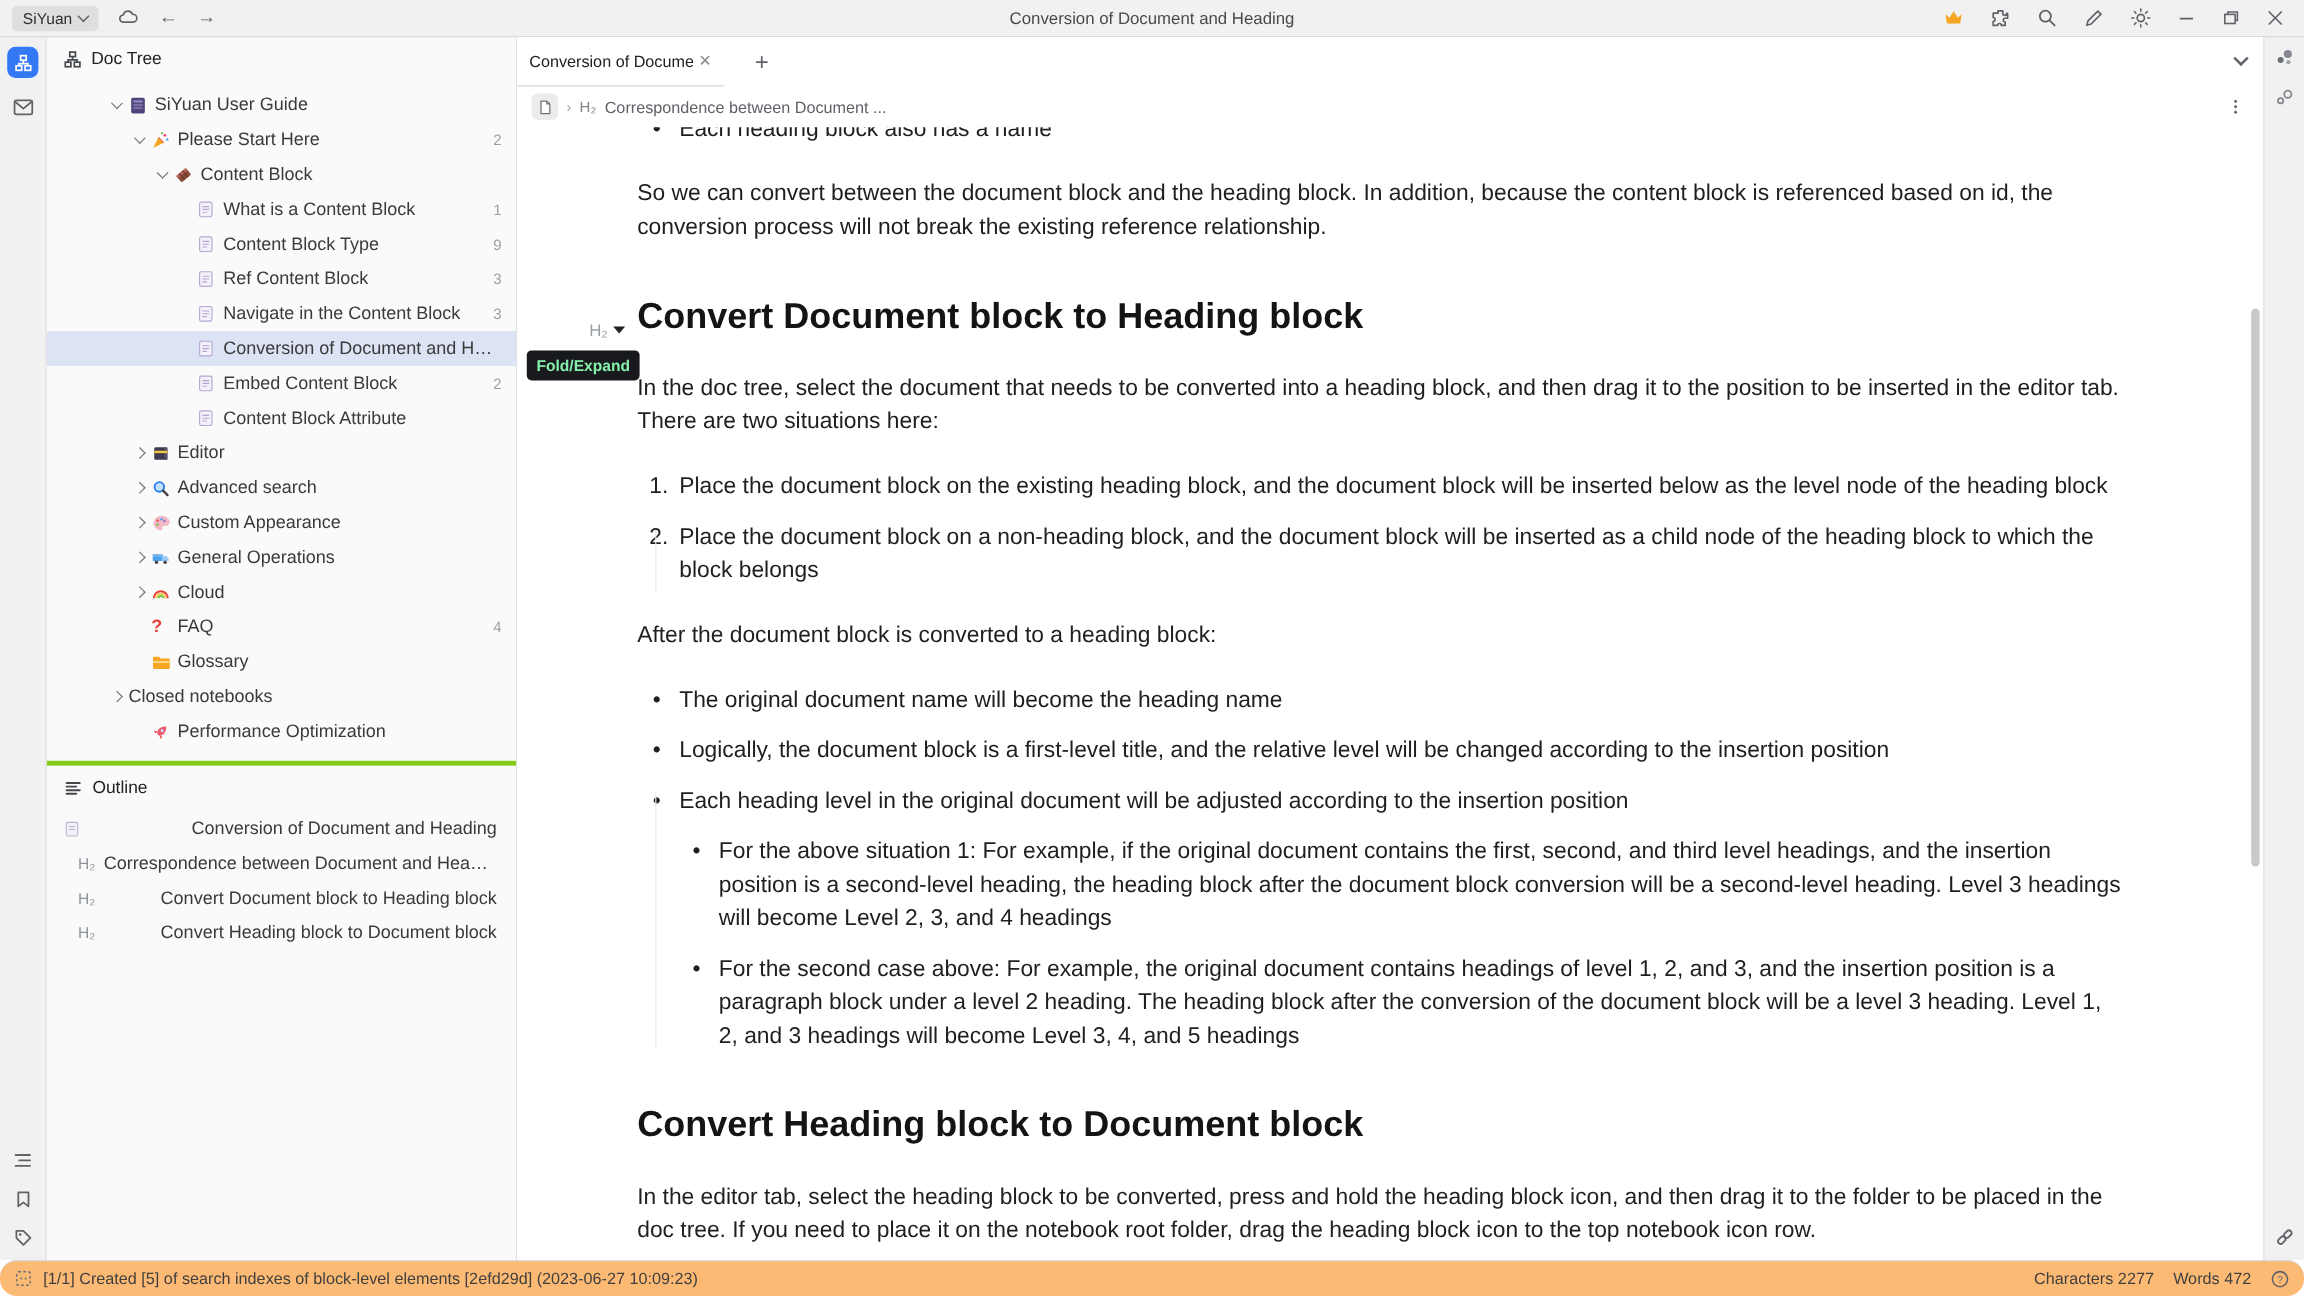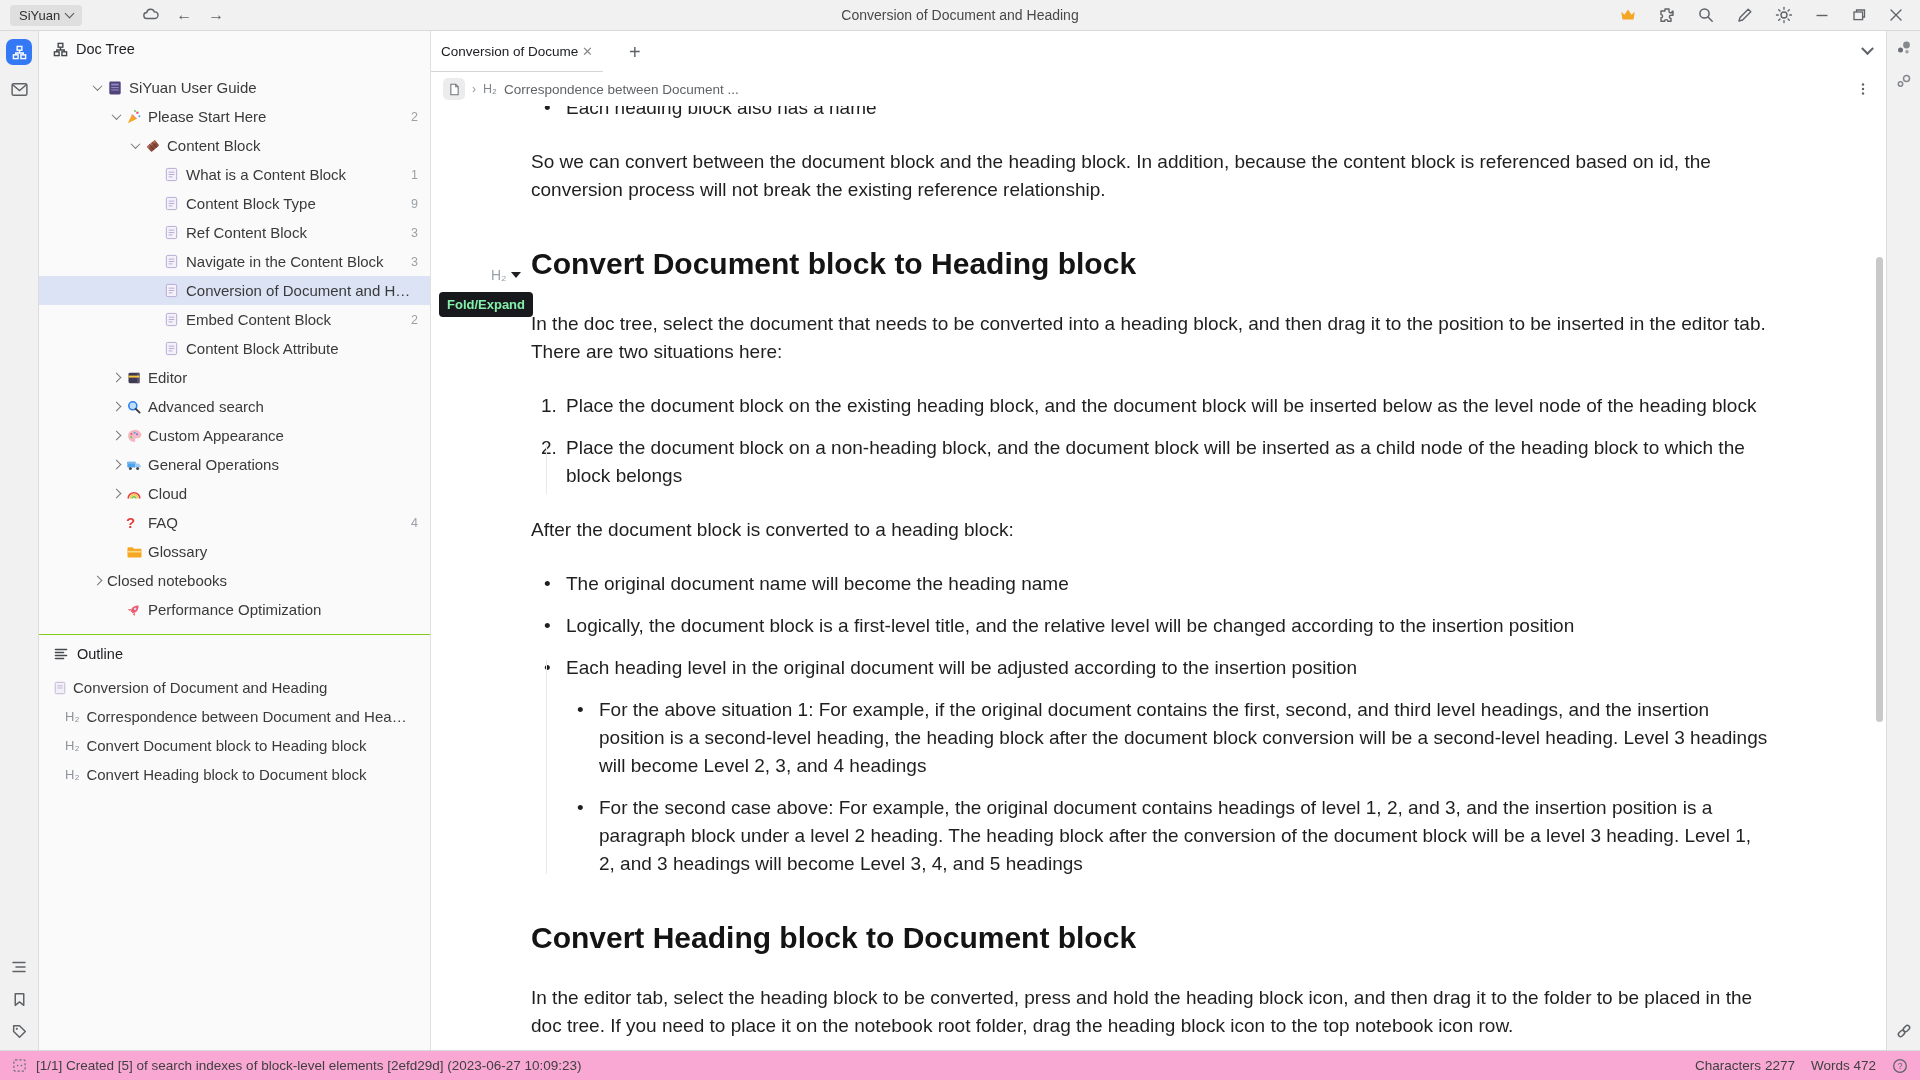--- a/index.html
+++ b/index.html
@@ -2,21 +2,21 @@
 <html><head>
 <meta charset="utf-8">
 <style>
   * { box-sizing: border-box; margin: 0; padding: 0; }
   html,body { width:1920px; height:1080px; }
   body { font-family: "Liberation Sans", "DejaVu Sans", sans-serif; background:#fff; overflow:hidden; }
   .app { position:relative; width:1920px; height:1080px; display:flex; flex-direction:column; }
 
   
   .titlebar { height:31px; flex:none; background:#f1f1f1; border-bottom:1px solid #d9d9d9;
-              display:flex; align-items:center; position:relative;gap:44px; }
+              display:flex; align-items:center; position:relative; }
   .menu-pill { margin-left:10px; background:#dfdfdf; border-radius:4px; padding:3px 9px;
                font-size:13px; color:#2f2f2f; display:flex; align-items:center; gap:6px; cursor:default; }
   .chev-s { width:7px; height:7px; border-right:1.5px solid #555; border-bottom:1.5px solid #555;
             transform:rotate(45deg); margin-top:-3px; }
   .tb-icons { display:flex; align-items:center; gap:16px; margin-left:16px; color:#5f6368; }
   .tb-title { position:absolute; left:0; right:0; text-align:center; font-size:14px; color:#494949; pointer-events:none; }
   .tb-right { margin-left:auto; display:flex; align-items:center; gap:21px; margin-right:16px; }
   .nav-arrow { font-size:16px; color:#5f6368; line-height:1; }
   svg.ic { display:block; }
 
@@ -43,21 +43,21 @@
   .lvl2 { padding-left:86px; } .lvl3 { padding-left:105px; }
   .tgl { width:20px; flex:none; display:flex; align-items:center; justify-content:center; }
   .chev { width:7px; height:7px; border-right:1.6px solid #767676; border-bottom:1.6px solid #767676; }
   .chev.down { transform:rotate(45deg) translate(-1px,-1px); }
   .chev.right { transform:rotate(-45deg); }
   .ticon { width:22px; flex:none; display:flex; align-items:center; }
   .tlabel { flex:1; min-width:0; white-space:nowrap; overflow:hidden; text-overflow:ellipsis; }
   .tcount { flex:none; margin-left:8px; font-size:12.5px; color:#9aa0a6; }
   .qmark { color:#e5413b; font-weight:800; font-size:15px; }
 
-  .outline-sec { margin-top:10px; border-top:1px solid #84cc16; }
+  .outline-sec { margin-top:10px; border-top:4px solid #84cc16;text-align:right; }
   .outline-header { height:38px; display:flex; align-items:center; gap:8px; padding-left:14px;
                     font-size:14.5px; color:#202124; }
   .orow { height:29px; display:flex; align-items:center; padding-right:16px; }
   .orow .oicon { width:20px; flex:none; display:flex; align-items:center; margin-left:14px; }
   .orow .htag { flex:none; margin-left:26px; margin-right:7px; color:#8f949b; font-size:13px; }
   .olabel { flex:1; min-width:0; white-space:nowrap; overflow:hidden; text-overflow:ellipsis; font-size:15px; }
 
   
   .editor { flex:1; min-width:0; background:#fff; position:relative; }
   .tabbar { height:41px; display:flex; align-items:center; position:relative; }
@@ -93,22 +93,22 @@
   .mk { width:35px; flex:none; padding-left:10px; }
   .bul { width:35px; flex:none; padding-left:13px; }
   .bul::before { content:"•"; }
   .litext { flex:1; min-width:0; }
   .sub { position:relative; margin-top:14px; margin-left:33px; }
   .sub::before { content:""; position:absolute; left:-18px; top:-36px; bottom:4px; width:1px; background:#e8e8e8; }
   .li.wguide::after { content:""; position:absolute; left:15px; top:8px; bottom:-4px; width:1px; background:#e8e8e8; }
   .scrollbar { position:absolute; right:3px; top:226px; width:7px; height:465px; background:#c9c9c9; border-radius:4px; }
 
   
-  .statusbar { height:30px; flex:none; background:#f9a8d4; border-top:1px solid #d9d9d9;
-               display:flex; align-items:center; padding:0 12px; font-size:13.5px; color:#3f3f3f; gap:9px; }
+  .statusbar { height:30px; flex:none; background:#fdba74; border-top:1px solid #d9d9d9;
+               display:flex; align-items:center; padding:0 12px; font-size:13.5px; color:#3f3f3f; gap:9px;border-radius:14px; }
   .sb-right { margin-left:auto; display:flex; align-items:center; gap:16px; }
 </style>
 </head>
 <body>
 
 <div class="app">
 
   <div class="titlebar">
     <div class="menu-pill">
       <span>SiYuan</span>

